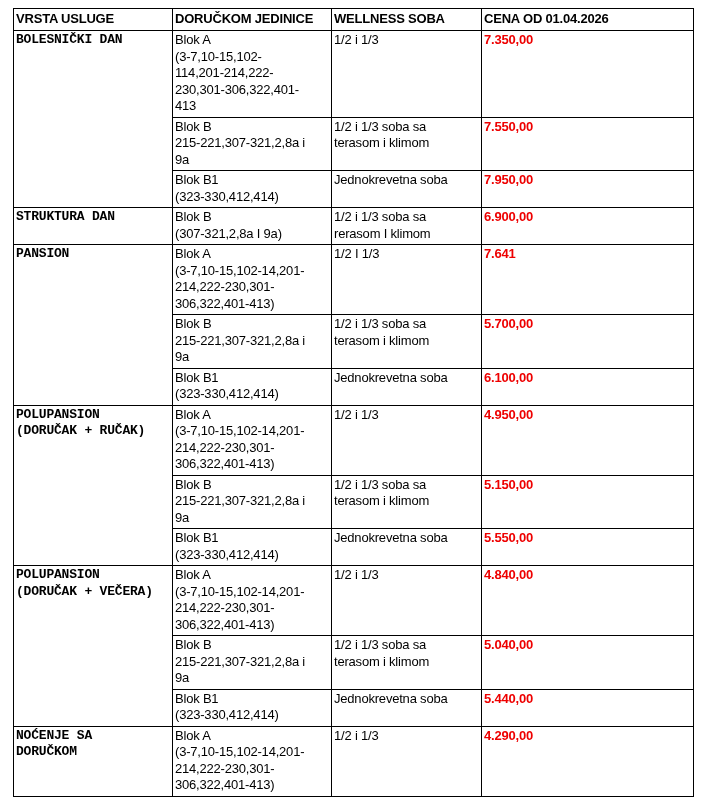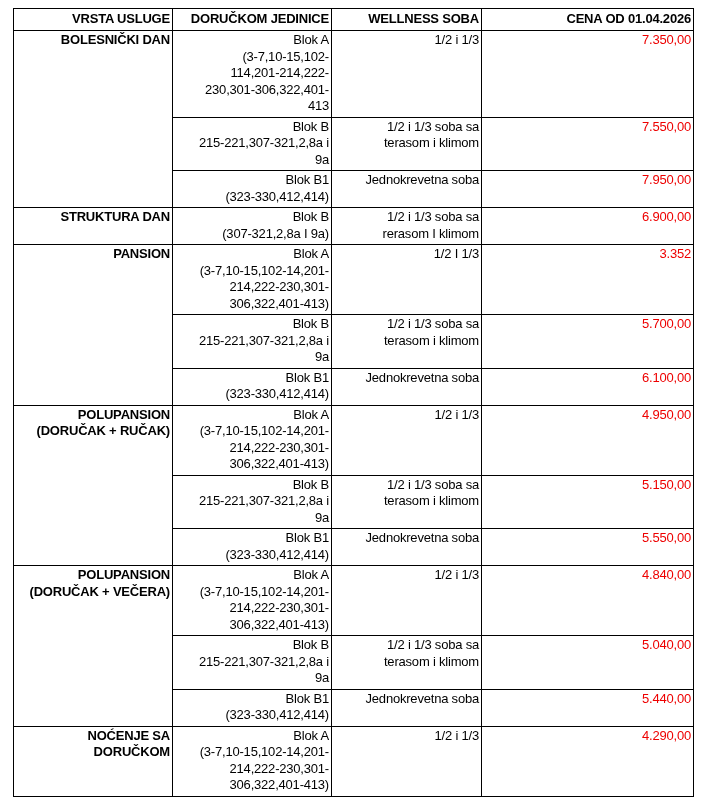--- a/index.html
+++ b/index.html
@@ -18,40 +18,41 @@
     border-collapse: collapse;
     table-layout: fixed;
     width: 680px;
   }
   col.c1 { width: 159px; }
   col.c2 { width: 159px; }
   col.c3 { width: 150px; }
   col.c4 { width: 212px; }
   th, td {
     border: 1px solid var(--border-color, #000000);
-    text-align: right;
+    text-align: left;
     vertical-align: top;
     font-size: 13px;
     line-height: 16.5px;
     letter-spacing: -0.2px;
     padding: 1px 2px 2px 2px;
     white-space: pre-line;
     overflow: hidden;
   }
   th {
     font-weight: bold;
     vertical-align: middle;
     height: 19px;
     padding: 1px 2px;
   }
   td.service-cell {
     font-weight: bold;
+    font-family: Liberation Mono, monospace;
   }
   td.price-cell {
-    font-weight: normal;
+    font-weight: bold;
     color: var(--price-color, #ee0000);
   }
 </style>
 </head>
 <body style="--price-color: #ee0000; --border-color: #000000; --text-color: #000000; background: rgb(255, 255, 255);">
 
 <div class="page">
   <table class="price-table">
     <colgroup>
       <col class="c1">
@@ -100,21 +101,21 @@
 rerasom I klimom</td>
           <td class="price-cell">6.900,00</td>
         </tr>
         <tr>
           <td class="service-cell" rowspan="3">PANSION</td>
           <td class="unit-cell">Blok A
 (3-7,10-15,102-14,201-
 214,222-230,301-
 306,322,401-413)</td>
           <td class="structure-cell">1/2 I 1/3</td>
-          <td class="price-cell">3.352</td>
+          <td class="price-cell">7.641</td>
         </tr>
         <tr>
           <td class="unit-cell">Blok B
 215-221,307-321,2,8a i
 9a</td>
           <td class="structure-cell">1/2 i 1/3 soba sa
 terasom i klimom</td>
           <td class="price-cell">5.700,00</td>
         </tr>
         <tr>

